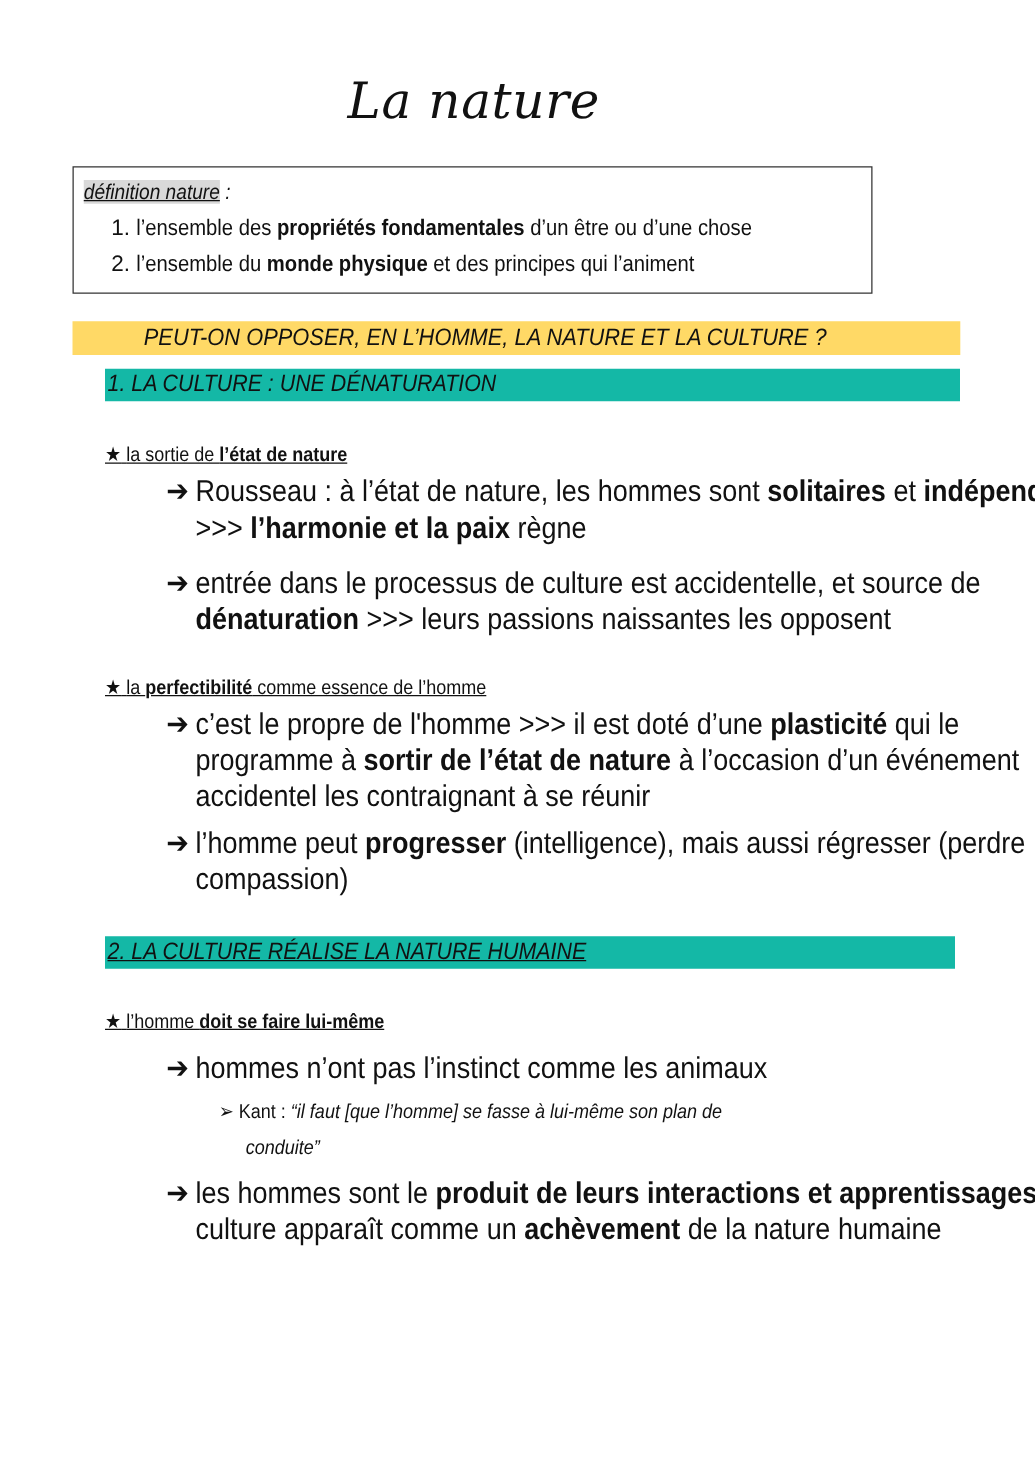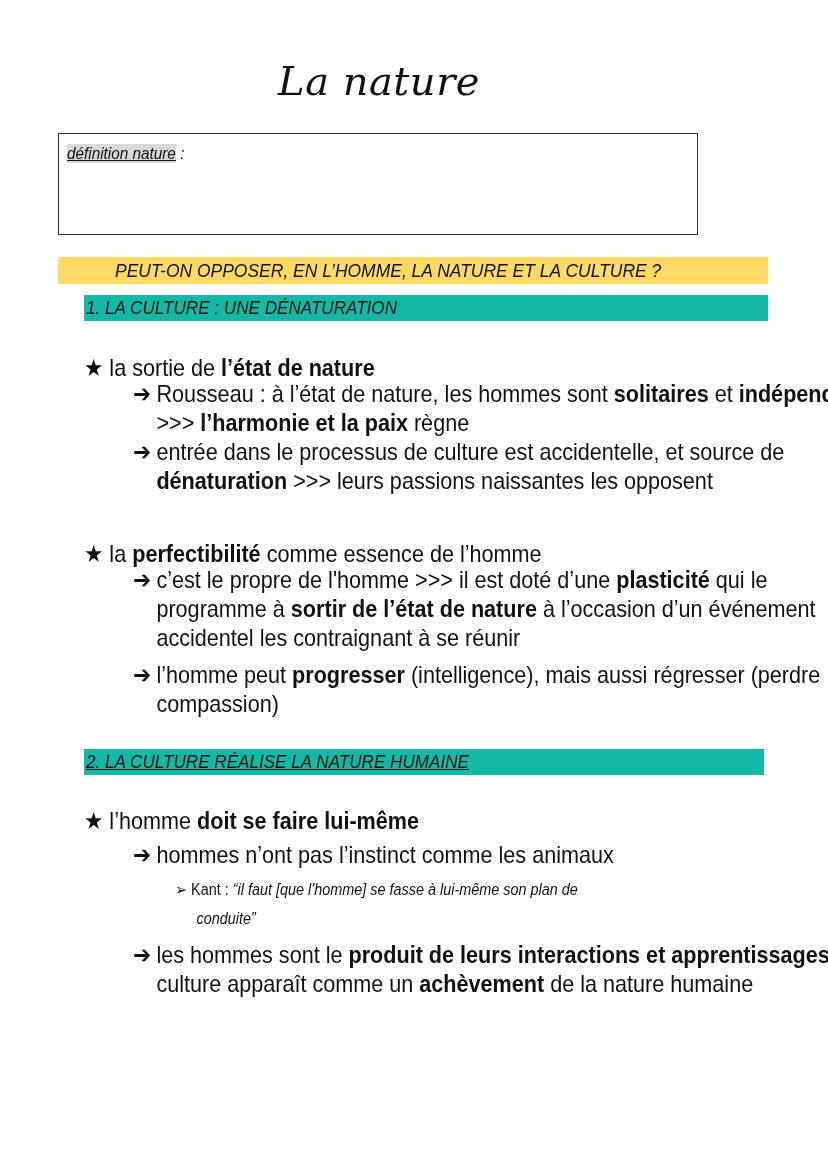--- a/index.html
+++ b/index.html
@@ -9,51 +9,55 @@
            font-family:"DejaVu Serif", serif; font-style:italic; font-size:40px; color:#111; letter-spacing:0.5px; }
   .defbox { position:absolute; left:58px; top:133px; width:640px; height:102px;
             border:1.5px solid #333; box-sizing:border-box; padding:10px 8px; }
   .defbox .head { font-size:17px; font-style:italic; }
   .defbox .head .hl { text-decoration:underline; background:#d9d9d9; }
   .defbox ol { margin:4px 0 0 0; padding-left:42px; font-size:18px; line-height:29px; }
   .question { position:absolute; left:58px; top:257px; width:710px; height:27px; background:#ffd966;
               font-size:19px; font-style:italic; line-height:27px; padding-left:62px; box-sizing:border-box; transform:scaleX(0.92); transform-origin:left; width:772px; }
   .section { position:absolute; left:84px; height:26px; background:#14b8a6; font-size:19px; font-style:italic;
              line-height:26px; width:684px; box-sizing:border-box; padding-left:2px; }
-  .star-line { position:absolute; left:84px; font-size:24px; }
+  .star-line { position:absolute; left:84px; font-size:16px;text-decoration:underline; }
   .arrow-line { position:absolute; left:133px; font-size:24px; line-height:29px; width:640px; }
   .arrow-line .ar { display:inline-block; width:26px; }
   .arrow-line .cont { padding-left:26px; display:block; }
   .sub-line { position:absolute; left:175px; font-size:16px; line-height:29px; font-style:italic; width:560px; }
   b { font-weight:bold; }
   .cond { transform:scaleX(0.9); transform-origin:left; display:block; white-space:nowrap; }
 </style>
 </head>
 <body>
 
 <div class="title">La nature</div>
 
 <div class="defbox">
   <div class="head cond"><span class="hl">définition nature</span><span> :</span></div>
+  <ol>
+    <li><span class="cond" style="display:inline-block"><span>l’ensemble des </span><b>propriétés fondamentales</b><span> d’un être ou d’une chose</span></span></li>
+    <li><span class="cond" style="display:inline-block"><span>l’ensemble du </span><b>monde physique</b><span> et des principes qui l’animent</span></span></li>
+  </ol>
 </div>
 
 <div class="question">PEUT-ON OPPOSER, EN L’HOMME, LA NATURE ET LA CULTURE ?</div>
 
 <div class="section" style="top:295px;">
     <span class="cond">1.  LA CULTURE : UNE DÉNATURATION</span>
   </div>
 
 <div class="star-line" style="top:354px;">
     <span class="cond"><span>★</span> <span>la sortie de </span><b>l’état de nature</b></span>
   </div>
 <div class="arrow-line" style="top:379px;">
   <span class="cond"><span class="ar">➔</span><span>Rousseau : à l’état de nature, les hommes sont </span><b>solitaires</b><span> et </span><b>indépendants</b></span>
   <span class="cond cont"><span>&gt;&gt;&gt; </span><b>l’harmonie et la paix</b><span> règne</span></span>
 </div>
-<div class="arrow-line" style="top:437px;">
+<div class="arrow-line" style="top:452px;">
   <span class="cond"><span class="ar">➔</span><span>entrée dans le processus de culture est accidentelle, et source de</span></span>
   <span class="cond cont"><b>dénaturation</b><span> &gt;&gt;&gt; leurs passions naissantes les opposent</span></span>
 </div>
 
 <div class="star-line" style="top:540px;">
     <span class="cond"><span>★</span> <span>la </span><b>perfectibilité</b><span> comme essence de l’homme</span></span>
   </div>
 <div class="arrow-line" style="top:565px;">
   <span class="cond"><span class="ar">➔</span><span>c’est le propre de l'homme &gt;&gt;&gt; il est doté d’une </span><b>plasticité</b><span> qui le</span></span>
   <span class="cond cont"><span>programme à </span><b>sortir de l’état de nature</b><span> à l’occasion d’un événement</span></span>

